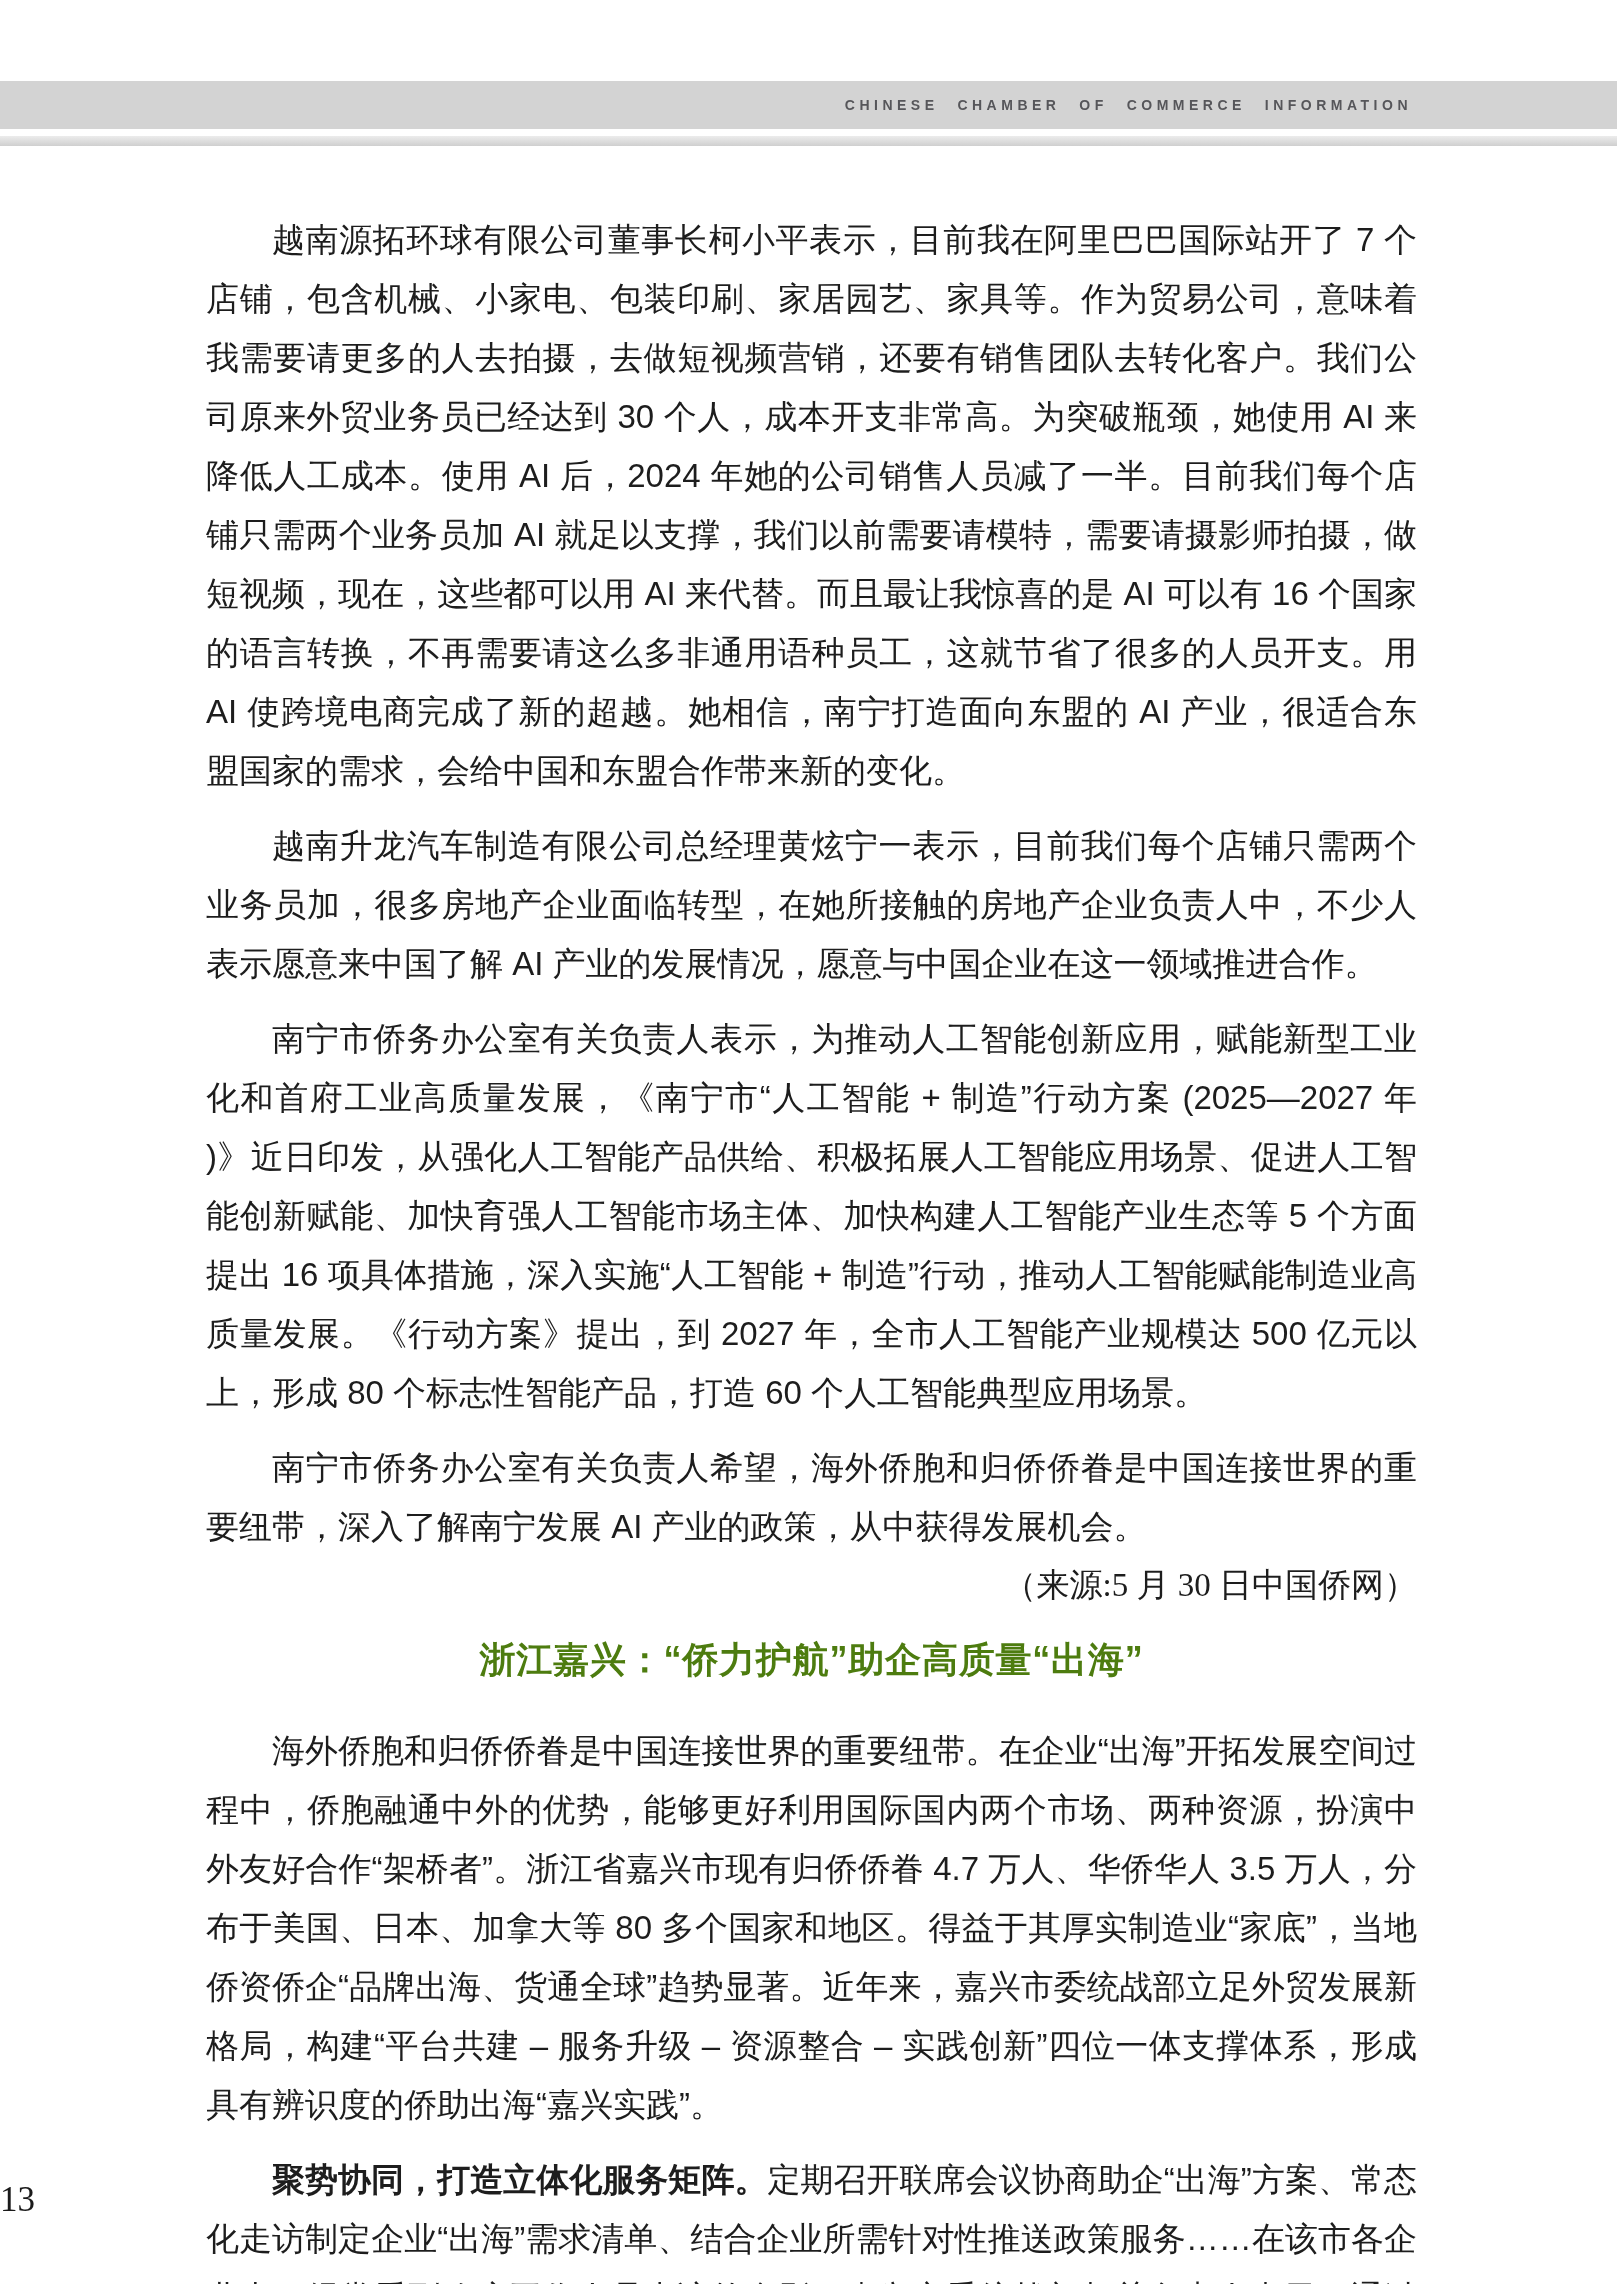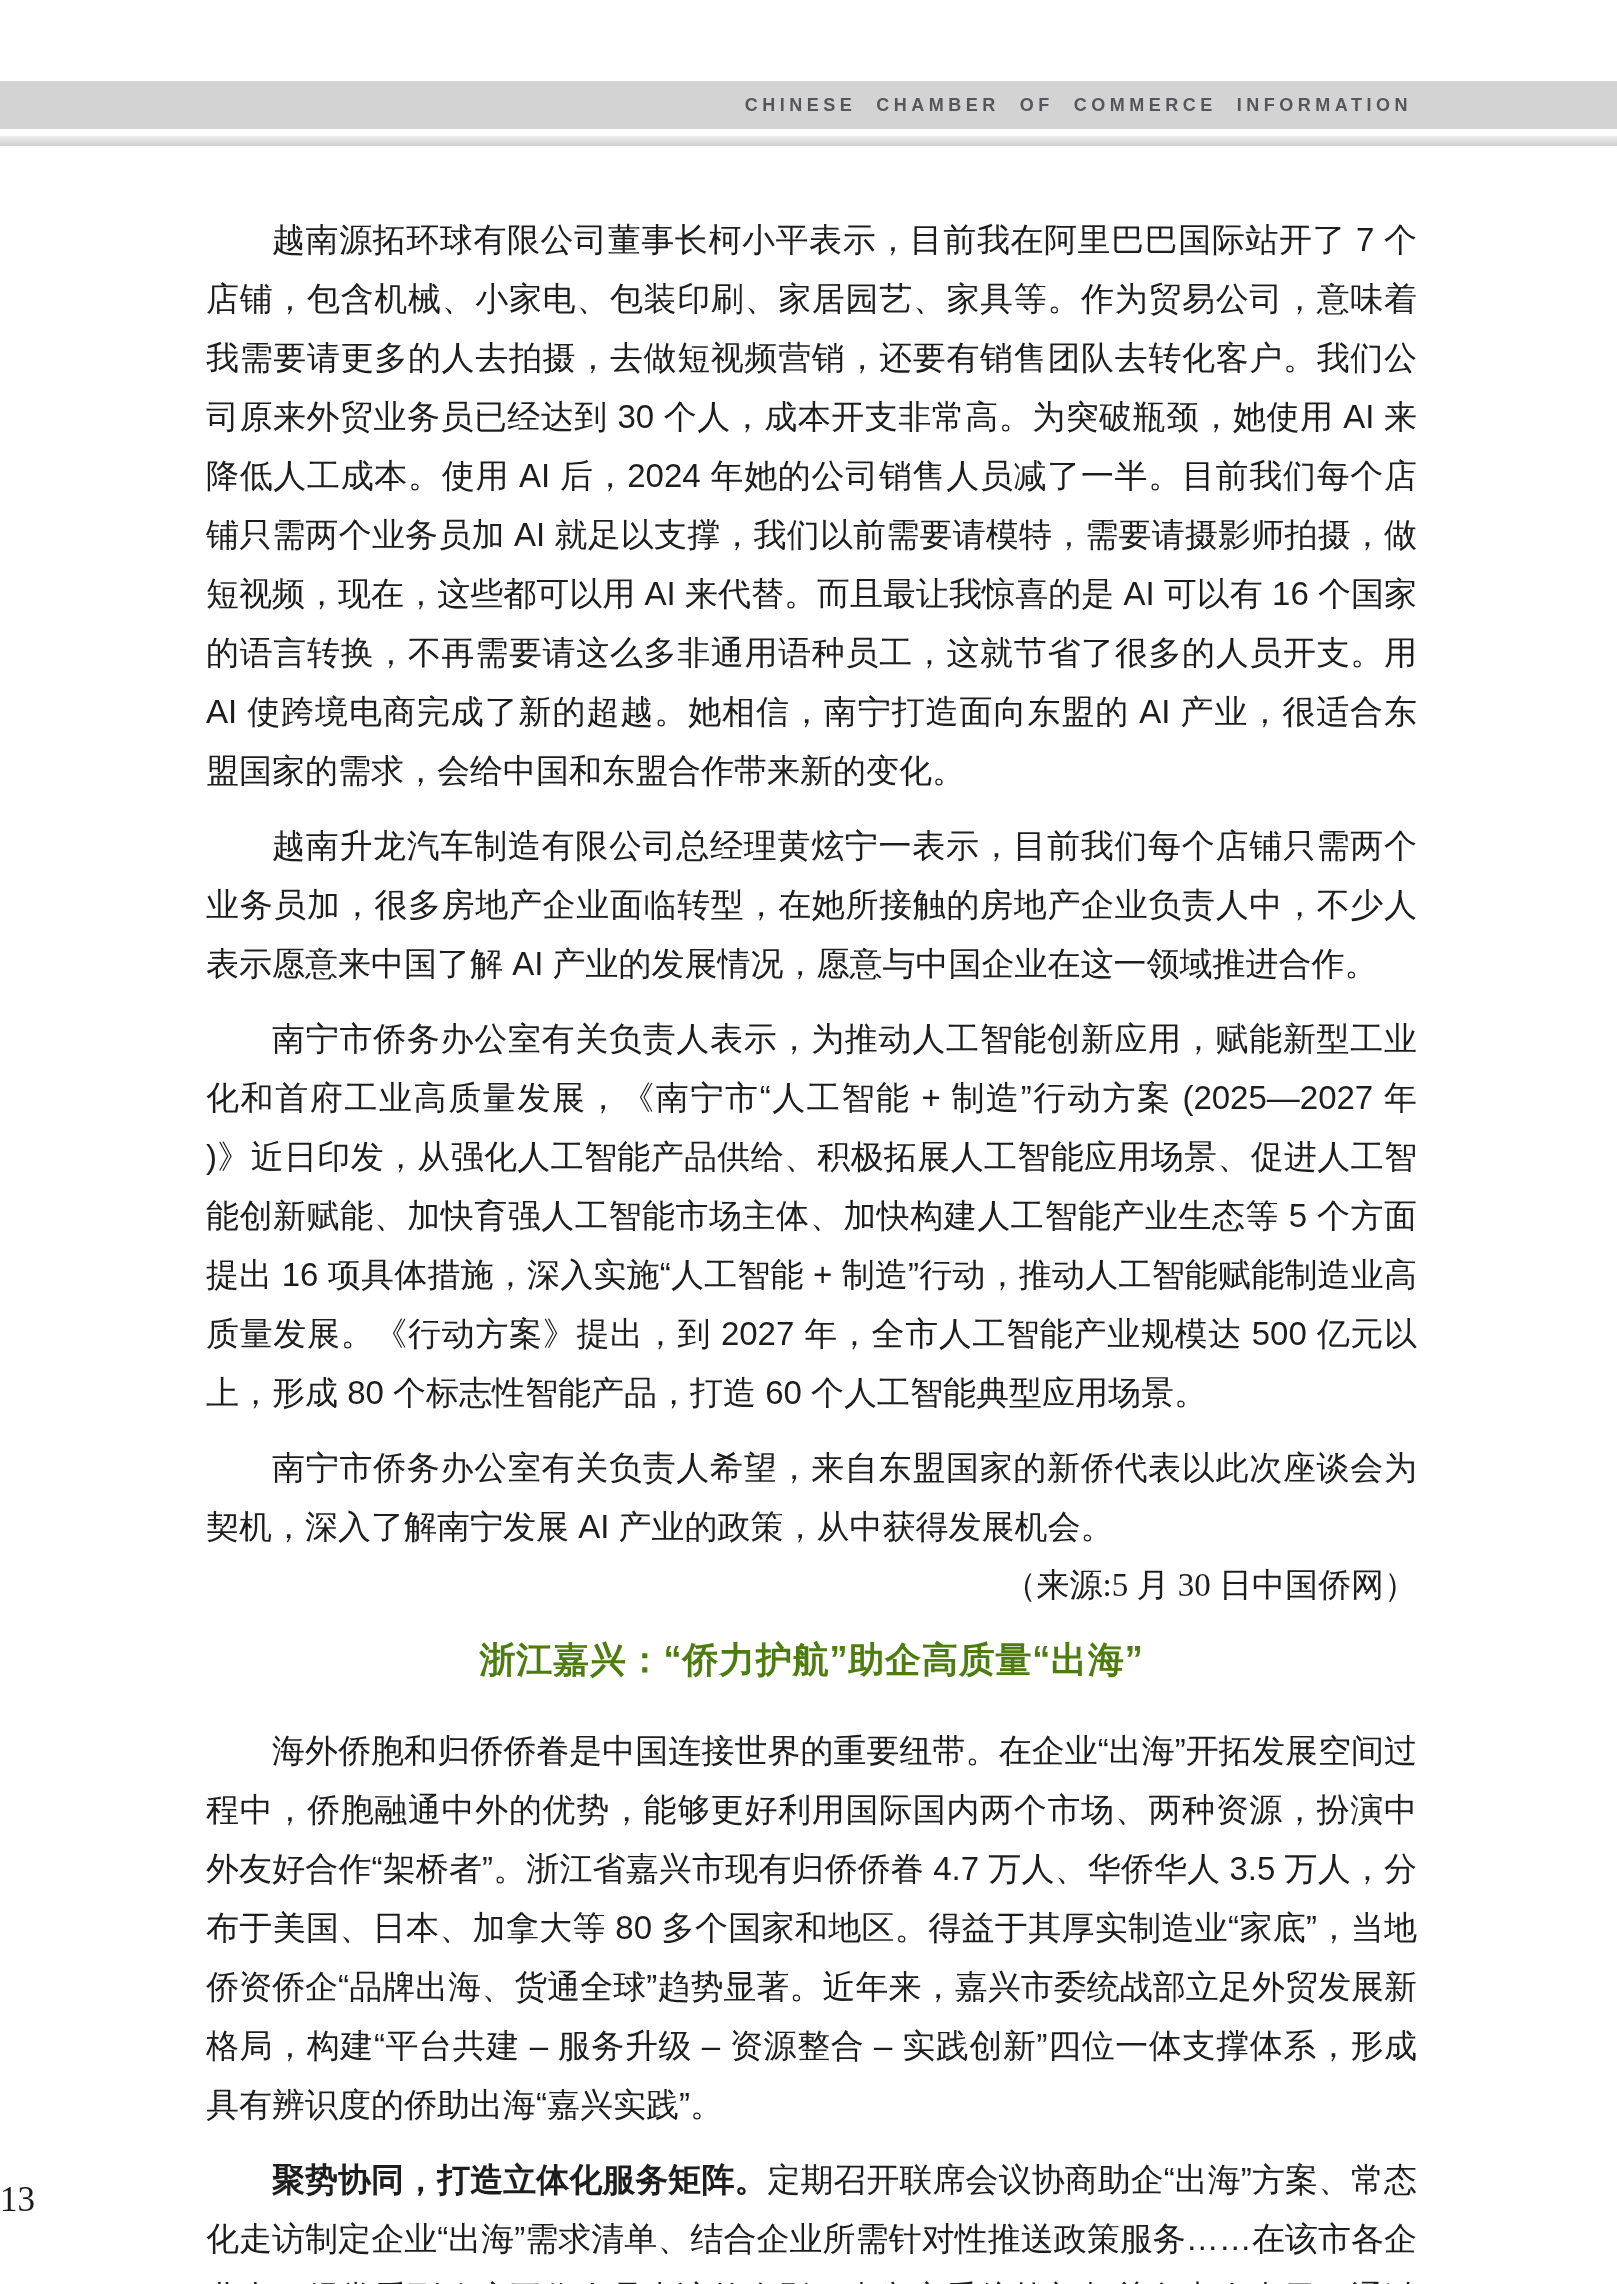--- a/index.html
+++ b/index.html
@@ -17,21 +17,21 @@
   .header-bar {
     position: absolute;
     top: 81px; left: 0;
     width: 1617px; height: 48px;
     background: #d3d3d3;
   }
   .header-text {
     position: absolute;
     top: 0; right: 205px;
     height: 48px; line-height: 48px;
-    font-size: 18px;
+    font-size: 14px;
     font-weight: 600;
     letter-spacing: 4.5px;
     word-spacing: 10.5px;
     color: #56565a;
     white-space: nowrap;
   }
   .header-strip {
     position: absolute;
     top: 136px; left: 0;
     width: 1617px; height: 9.8px;
@@ -90,21 +90,21 @@
   <div class="header-strip"></div>
 
   <div class="content">
 
     <p>越南源拓环球有限公司董事长柯小平表示，目前我在阿里巴巴国际站开了 7 个店铺，包含机械、小家电、包装印刷、家居园艺、家具等。作为贸易公司，意味着我需要请更多的人去拍摄，去做短视频营销，还要有销售团队去转化客户。我们公司原来外贸业务员已经达到 30 个人，成本开支非常高。为突破瓶颈，她使用 AI 来降低人工成本。使用 AI 后，2024 年她的公司销售人员减了一半。目前我们每个店铺只需两个业务员加 AI 就足以支撑，我们以前需要请模特，需要请摄影师拍摄，做短视频，现在，这些都可以用 AI 来代替。而且最让我惊喜的是 AI 可以有 16 个国家的语言转换，不再需要请这么多非通用语种员工，这就节省了很多的人员开支。用 AI 使跨境电商完成了新的超越。她相信，南宁打造面向东盟的 AI 产业，很适合东盟国家的需求，会给中国和东盟合作带来新的变化。</p>
 
     <p>越南升龙汽车制造有限公司总经理黄炫宁一表示，目前我们每个店铺只需两个业务员加，很多房地产企业面临转型，在她所接触的房地产企业负责人中，不少人表示愿意来中国了解 AI 产业的发展情况，愿意与中国企业在这一领域推进合作。</p>
 
     <p>南宁市侨务办公室有关负责人表示，为推动人工智能创新应用，赋能新型工业化和首府工业高质量发展，《南宁市“人工智能 + 制造”行动方案 (2025—2027 年 )》近日印发，从强化人工智能产品供给、积极拓展人工智能应用场景、促进人工智能创新赋能、加快育强人工智能市场主体、加快构建人工智能产业生态等 5 个方面提出 16 项具体措施，深入实施“人工智能 + 制造”行动，推动人工智能赋能制造业高质量发展。《行动方案》提出，到 2027 年，全市人工智能产业规模达 500 亿元以上，形成 80 个标志性智能产品，打造 60 个人工智能典型应用场景。</p>
 
-    <p><span>南宁市侨务办公室有关负责人希望，来自东盟国家的新侨代表以此次座谈会为契机，深入了解南宁发展 AI 产业的政策，从中获得发展机会。</span><span class="source-note">（来源:5 月 30 日中国侨网）</span></p>
+    <p><span>南宁市侨务办公室有关负责人希望，海外侨胞和归侨侨眷是中国连接世界的重要纽带，深入了解南宁发展 AI 产业的政策，从中获得发展机会。</span><span class="source-note">（来源:5 月 30 日中国侨网）</span></p>
 
     <h2 class="article-title">浙江嘉兴：“侨力护航”助企高质量“出海”</h2>
 
     <p>海外侨胞和归侨侨眷是中国连接世界的重要纽带。在企业“出海”开拓发展空间过程中，侨胞融通中外的优势，能够更好利用国际国内两个市场、两种资源，扮演中外友好合作“架桥者”。浙江省嘉兴市现有归侨侨眷 4.7 万人、华侨华人 3.5 万人，分布于美国、日本、加拿大等 80 多个国家和地区。得益于其厚实制造业“家底”，当地侨资侨企“品牌出海、货通全球”趋势显著。近年来，嘉兴市委统战部立足外贸发展新格局，构建“平台共建 – 服务升级 – 资源整合 – 实践创新”四位一体支撑体系，形成具有辨识度的侨助出海“嘉兴实践”。</p>
 
     <p><b>聚势协同，打造立体化服务矩阵。</b><span>定期召开联席会议协商助企“出海”方案、常态化走访制定企业“出海”需求清单、结合企业所需针对性推送政策服务……在该市各企业内，经常看到政府工作人员走访的身影。嘉兴市委统战部相关负责人表示，通过打破单一部门</span></p>
 
   </div>
 
   <div class="page-number">13</div>

